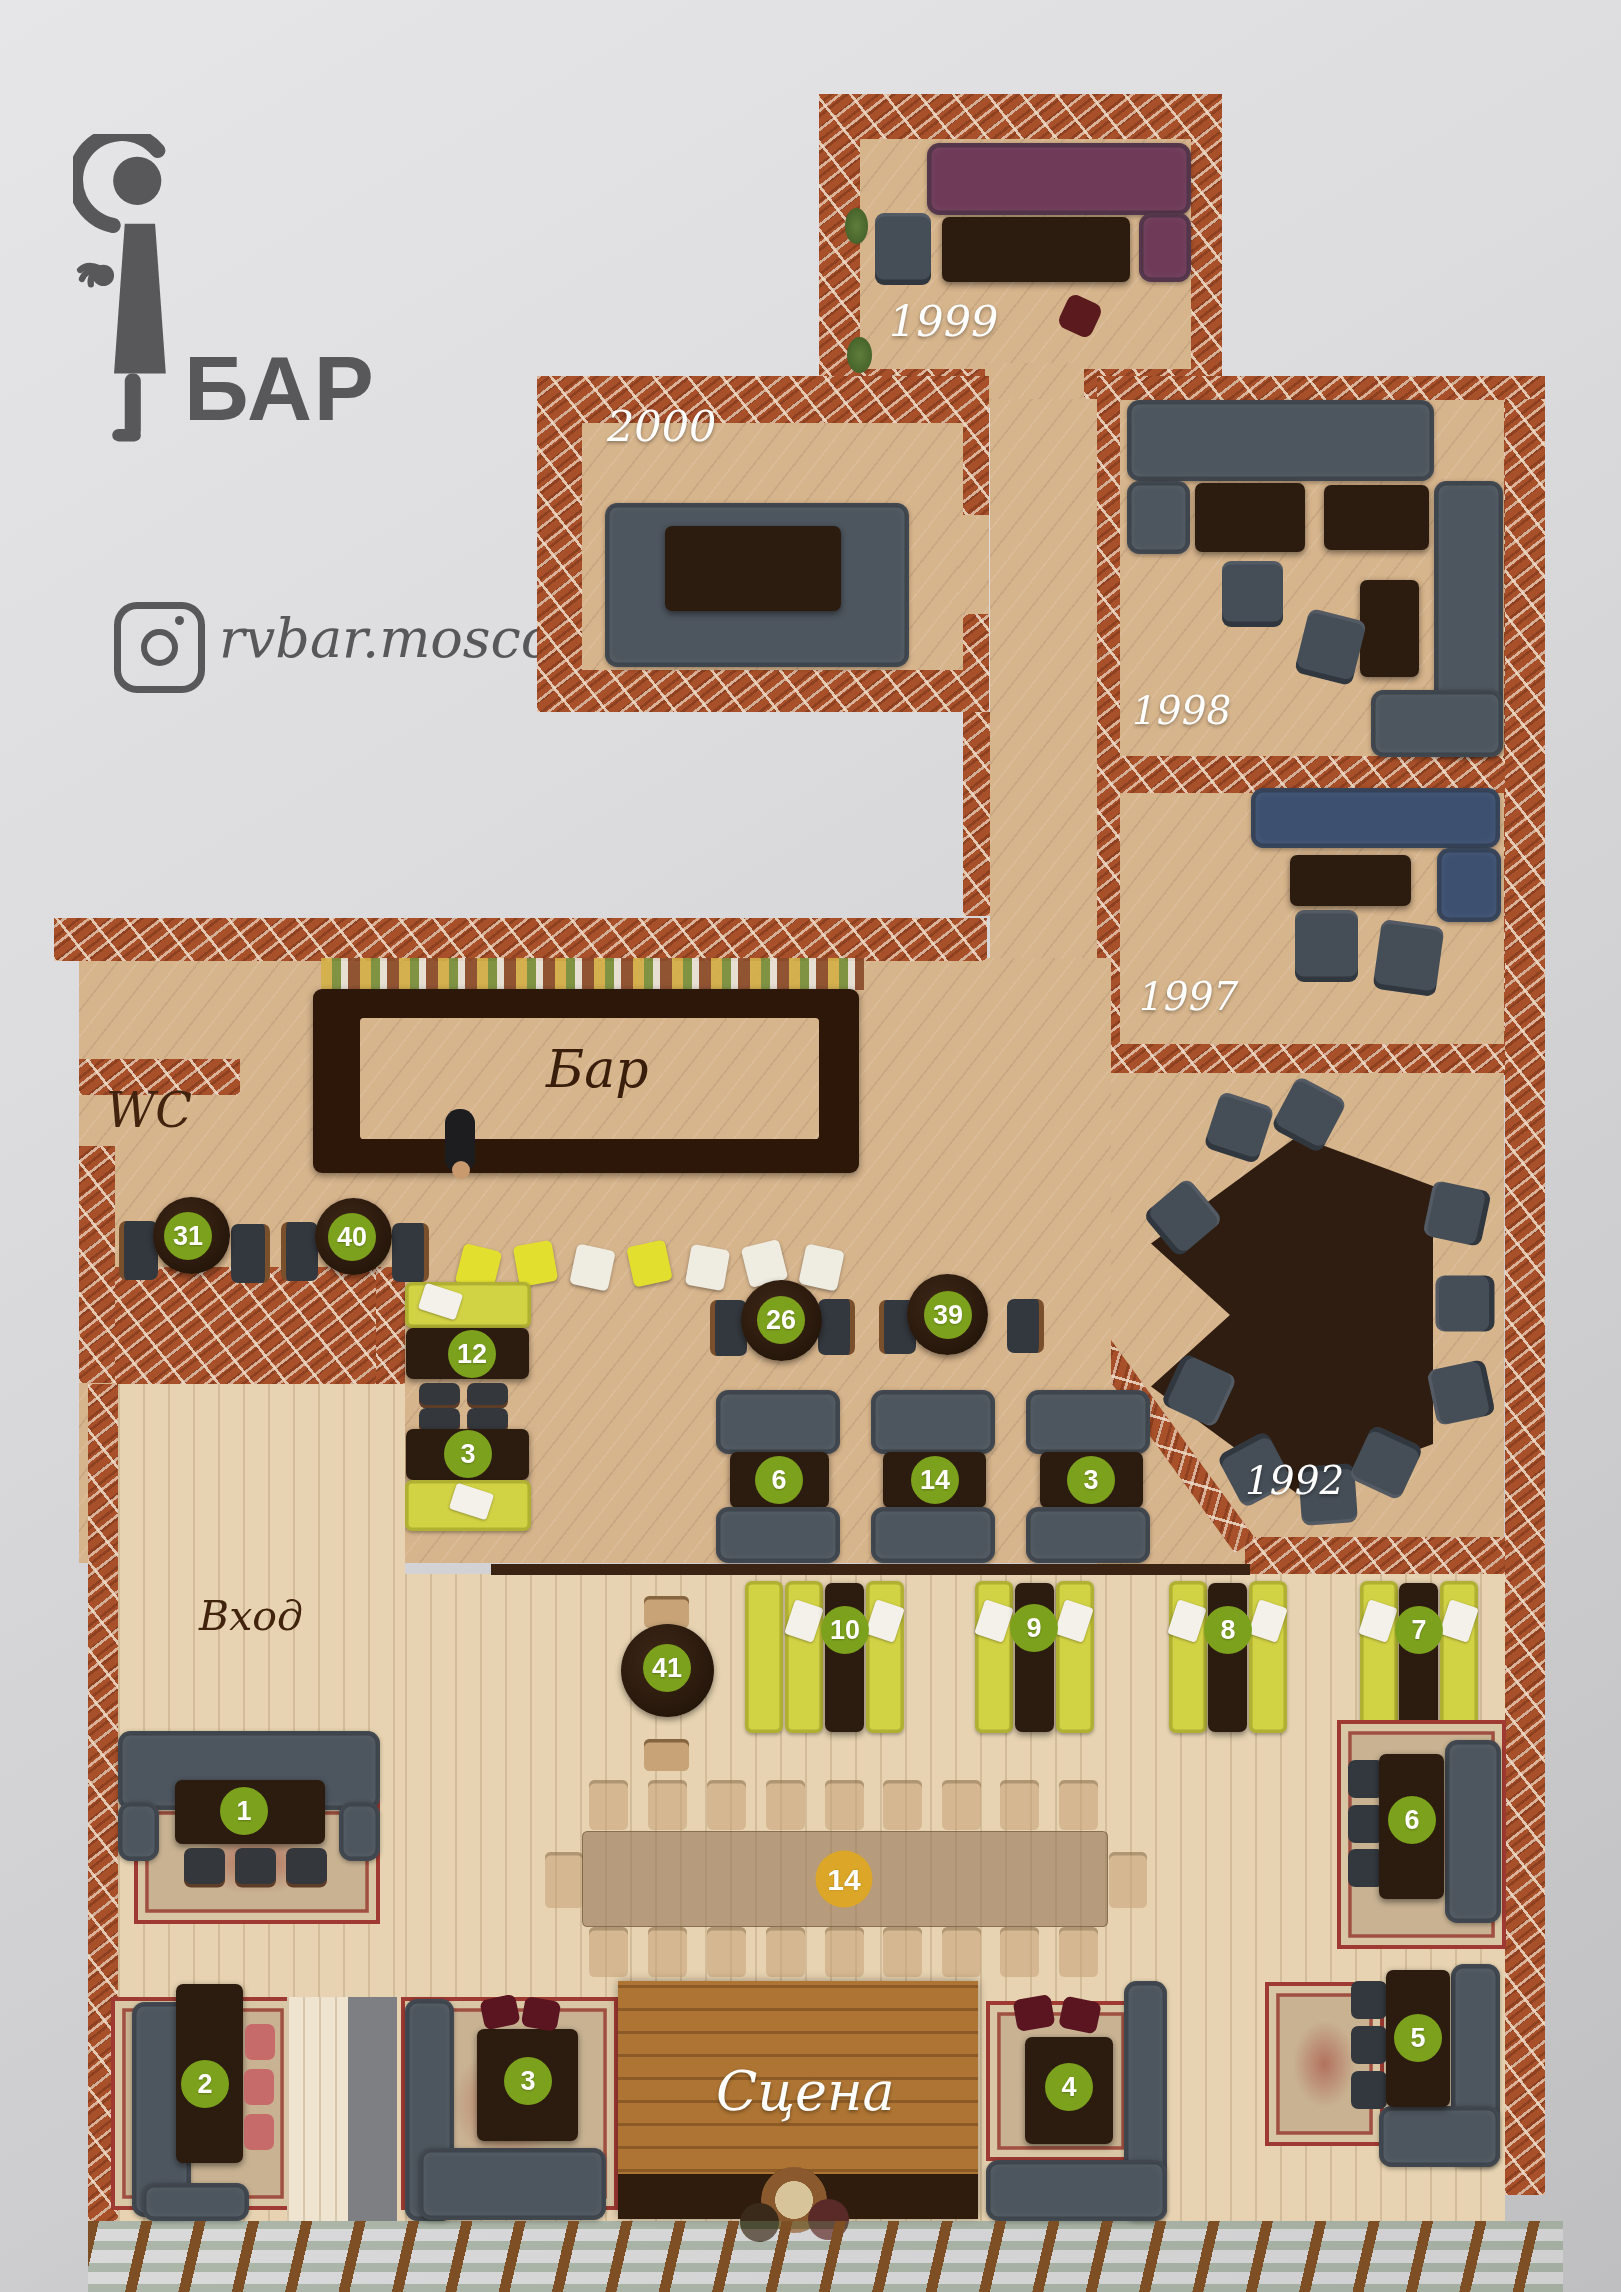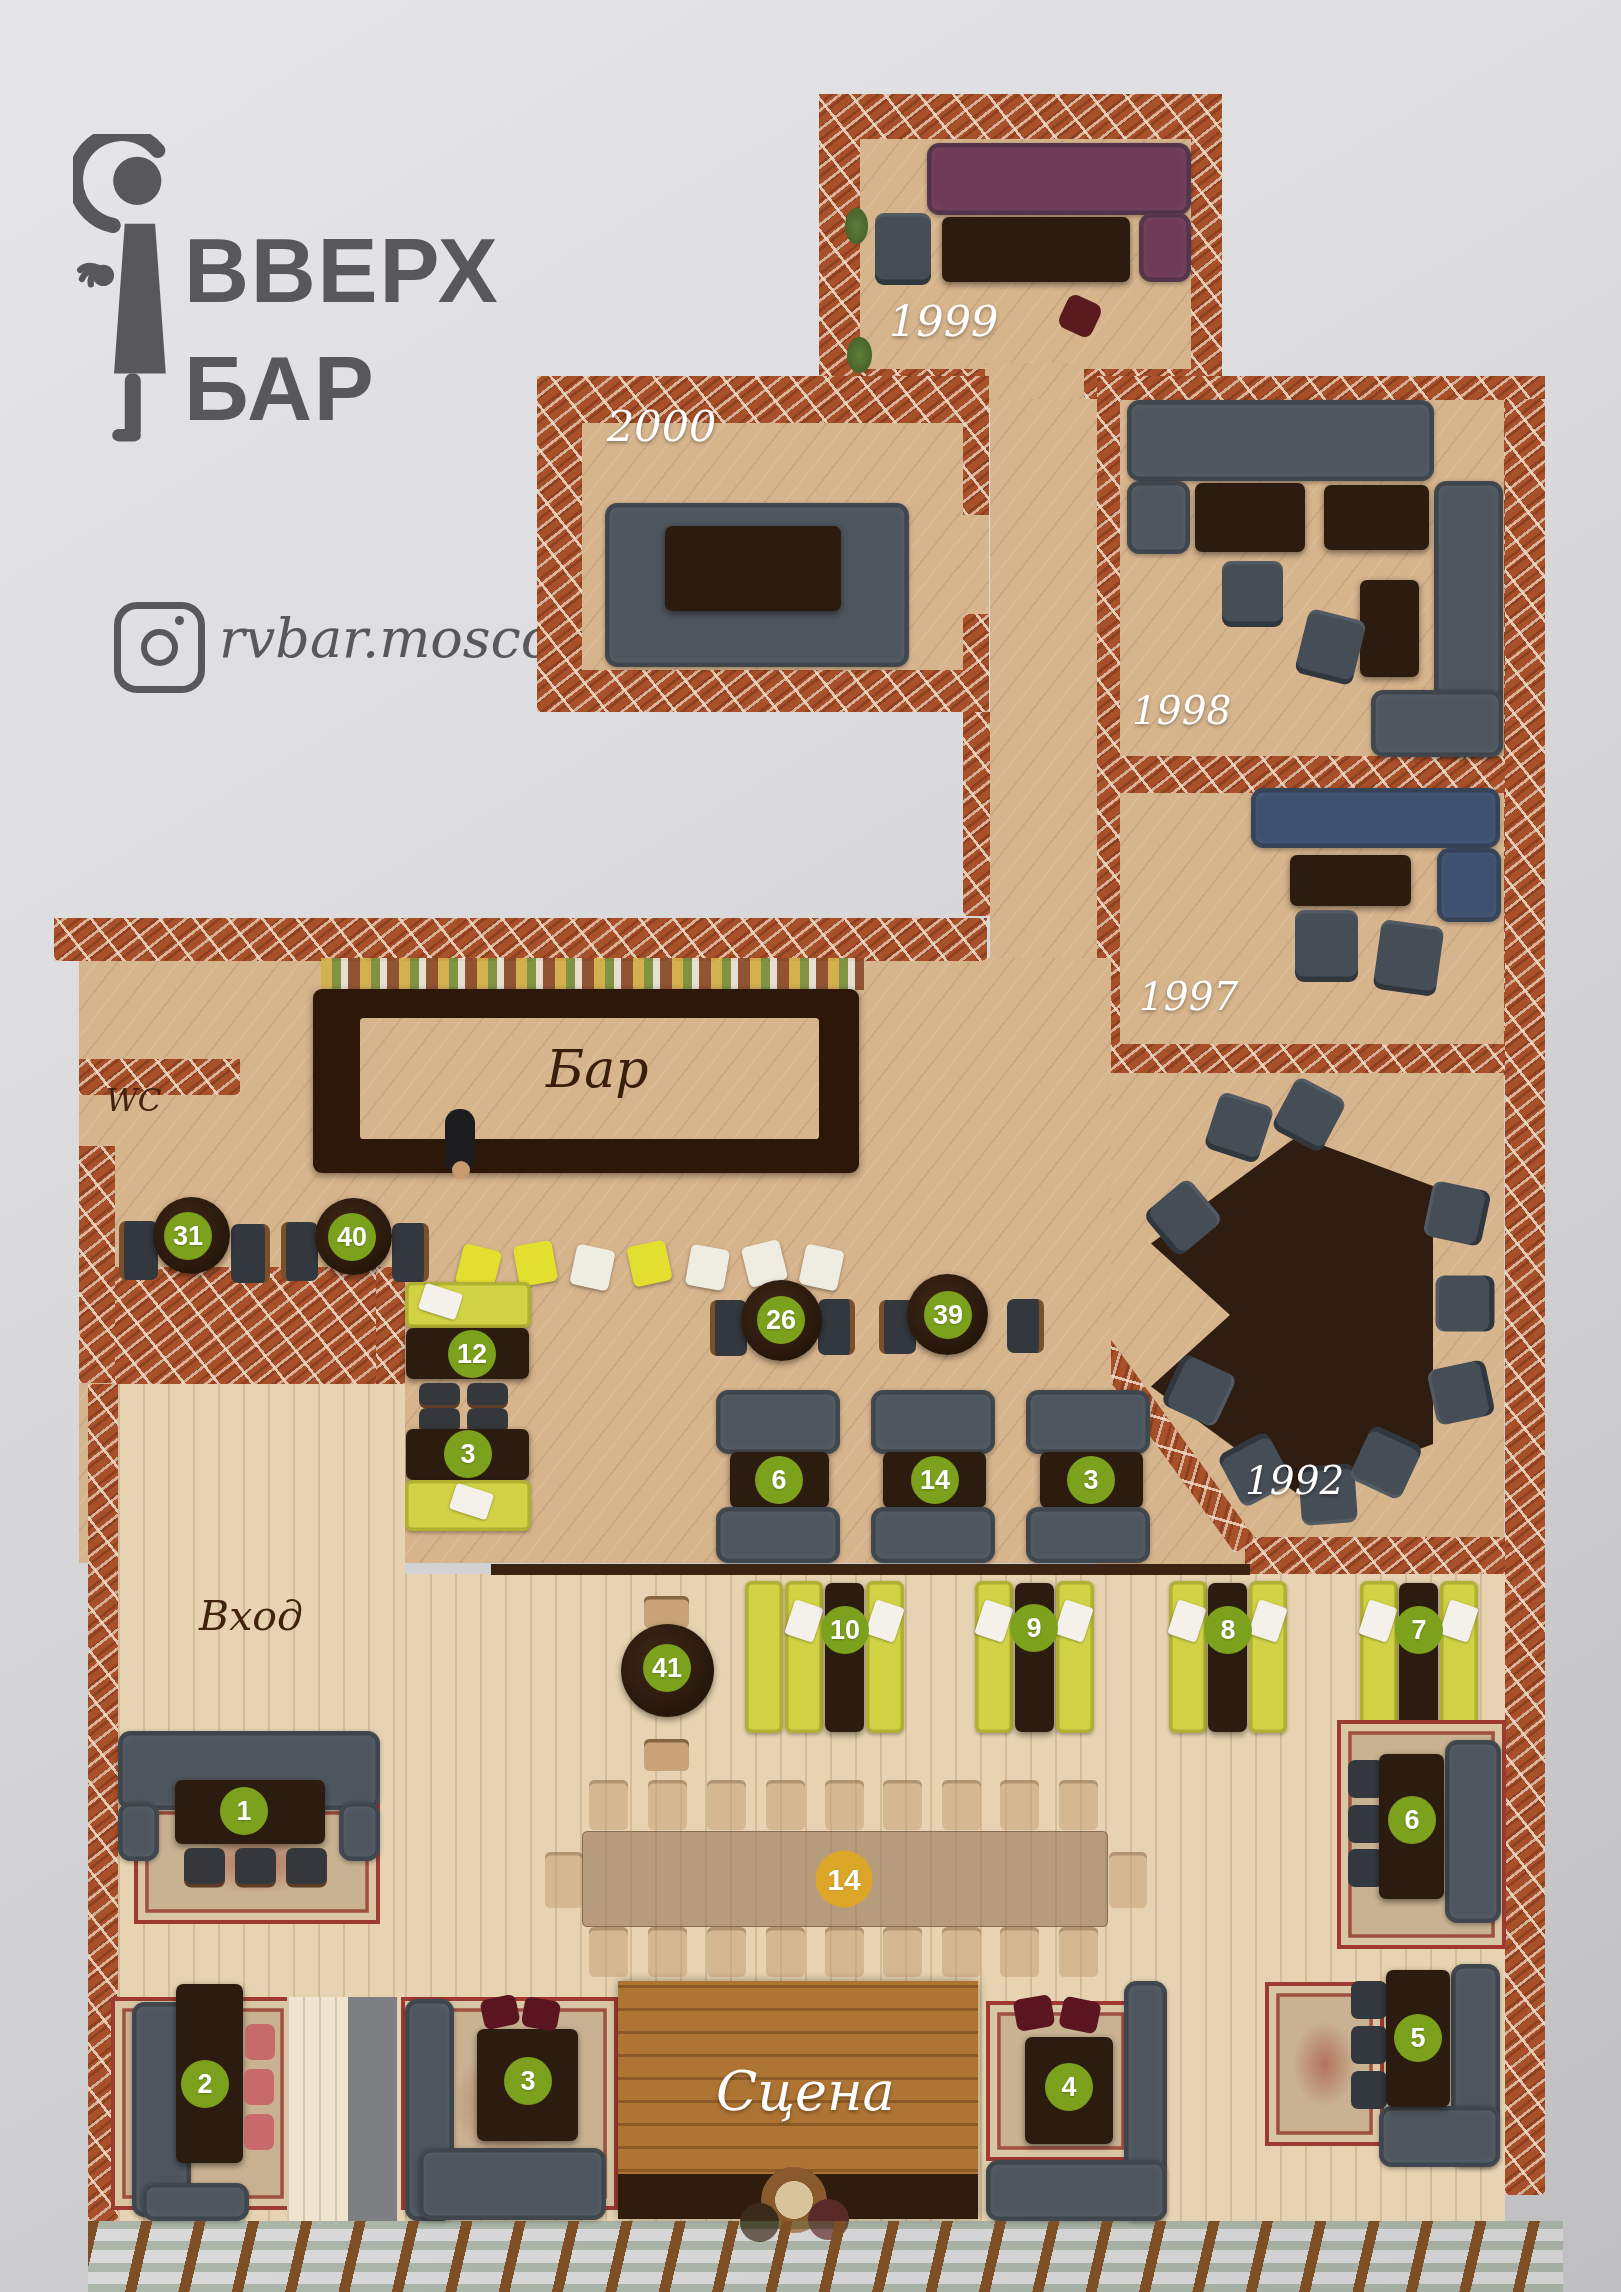--- a/index.html
+++ b/index.html
@@ -61,21 +61,20 @@
 
   <svg class="abs" style="left:73px;top:134px;width:116px;height:331px" viewBox="0 0 130 370">
     <circle cx="72" cy="52" r="27" fill="#58585a"></circle>
     <path d="M95,18 A52,52 0 1 0 45,102" fill="none" stroke="#58585a" stroke-width="17" stroke-linecap="round"></path>
     <path d="M58,100 L92,100 L104,268 L46,268 Z" fill="#58585a"></path>
     <path d="M30,150 q-14,-6 -22,2 m22,-2 q-16,2 -20,12 m20,-12 q-12,8 -10,18" fill="none" stroke="#58585a" stroke-width="7" stroke-linecap="round"></path>
     <circle cx="34" cy="158" r="12" fill="#58585a"></circle>
     <rect x="58" y="268" width="18" height="72" rx="8" fill="#58585a"></rect>
     <rect x="44" y="330" width="32" height="14" rx="7" fill="#58585a"></rect>
   </svg>
-  <div class="abs logotext" style="left:184px;top:226px">ВВЕРХ</div>
   <div class="abs logotext" style="left:184px;top:344px">БАР</div>
   <div class="abs" style="left:114px;top:602px;width:77px;height:77px;border:7.2px solid #58585a;border-radius:23px">
     <div class="abs" style="left:19.7px;top:19.7px;width:25px;height:25px;border:6.3px solid #58585a;border-radius:50%"></div>
     <div class="abs" style="left:54px;top:7.2px;width:9px;height:9px;background:#58585a;border-radius:50%"></div>
   </div>
   <div class="abs script" style="left:219px;top:607px;font-size:54px;color:#58585a">rvbar.moscow</div>
 
   <div class="abs brick" style="left:819px;top:94px;width:403px;height:313px"></div>
   <div class="abs floor-d" style="left:860px;top:139px;width:331px;height:230px"></div>
   <div class="abs floor-d" style="left:985px;top:363px;width:99px;height:45px"></div>
@@ -155,21 +154,21 @@
   <div class="abs script" style="left:546px;top:1039px;font-size:52px;color:#3a1e0c">Бар</div>
 
   <div class="abs bstool" style="left:459px;top:1247px;width:39px;height:41px;background:#e3df2e;transform:rotate(14deg)"></div>
   <div class="abs bstool" style="left:516px;top:1243px;width:39px;height:41px;background:#e3df2e;transform:rotate(-10deg)"></div>
   <div class="abs bstool" style="left:573px;top:1247px;width:39px;height:41px;background:#efece2;transform:rotate(12deg)"></div>
   <div class="abs bstool" style="left:630px;top:1243px;width:39px;height:41px;background:#e3df2e;transform:rotate(-12deg)"></div>
   <div class="abs bstool" style="left:688px;top:1247px;width:39px;height:41px;background:#efece2;transform:rotate(10deg)"></div>
   <div class="abs bstool" style="left:745px;top:1243px;width:39px;height:41px;background:#efece2;transform:rotate(-14deg)"></div>
   <div class="abs bstool" style="left:802px;top:1247px;width:39px;height:41px;background:#efece2;transform:rotate(12deg)"></div>
 
-  <div class="abs script bl" style="left:106px;top:1082px;font-size:31px">WC</div>
+  <div class="abs script bl" style="left:106px;top:1082px;font-size:48px">WC</div>
 
   <div class="abs" style="left:119px;top:1221px;width:34px;height:59px;background:#33383e;border-left:5.4px solid #7a4f2c;border-radius:7.2px"></div>
   <div class="abs" style="left:231px;top:1224px;width:34px;height:59px;background:#33383e;border-right:5.4px solid #7a4f2c;border-radius:7.2px"></div>
   <div class="abs tbl round" style="left:153px;top:1197px;width:77px;height:77px"></div>
   <div class="abs" style="left:281px;top:1222px;width:32px;height:59px;background:#33383e;border-left:5.4px solid #7a4f2c;border-radius:7.2px"></div>
   <div class="abs" style="left:392px;top:1223px;width:32px;height:59px;background:#33383e;border-right:5.4px solid #7a4f2c;border-radius:7.2px"></div>
   <div class="abs tbl round" style="left:315px;top:1198px;width:77px;height:77px"></div>
 
   <div class="abs ysofa" style="left:405px;top:1282px;width:126px;height:46px"></div>
   <div class="abs pillow" style="left:421px;top:1288px;width:39px;height:27px"></div>

